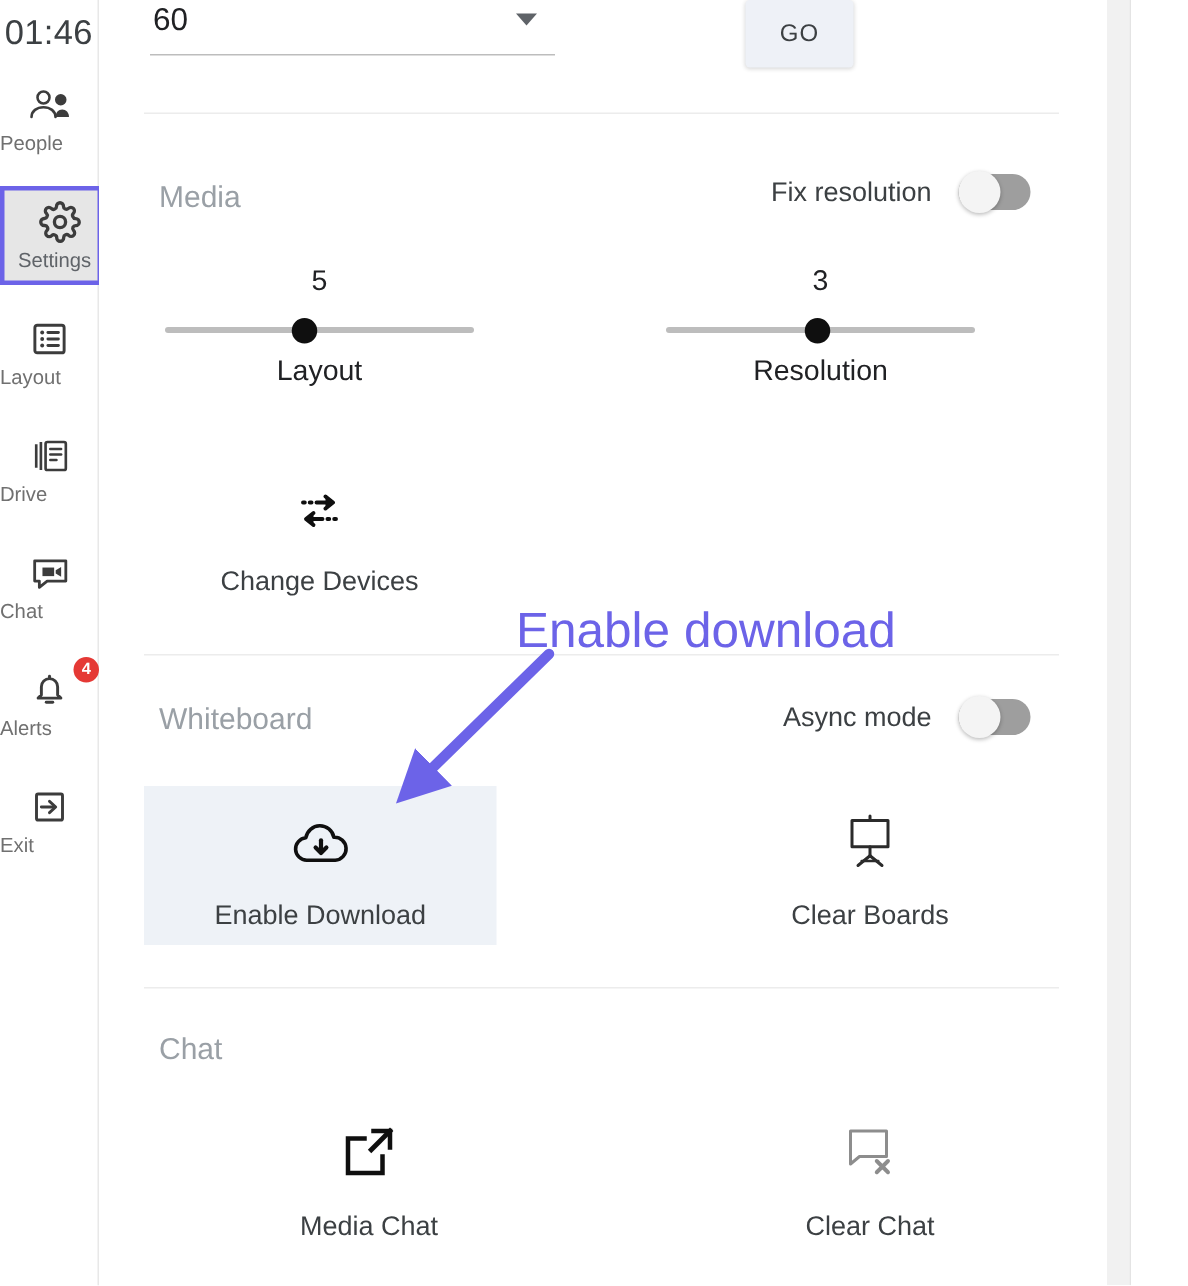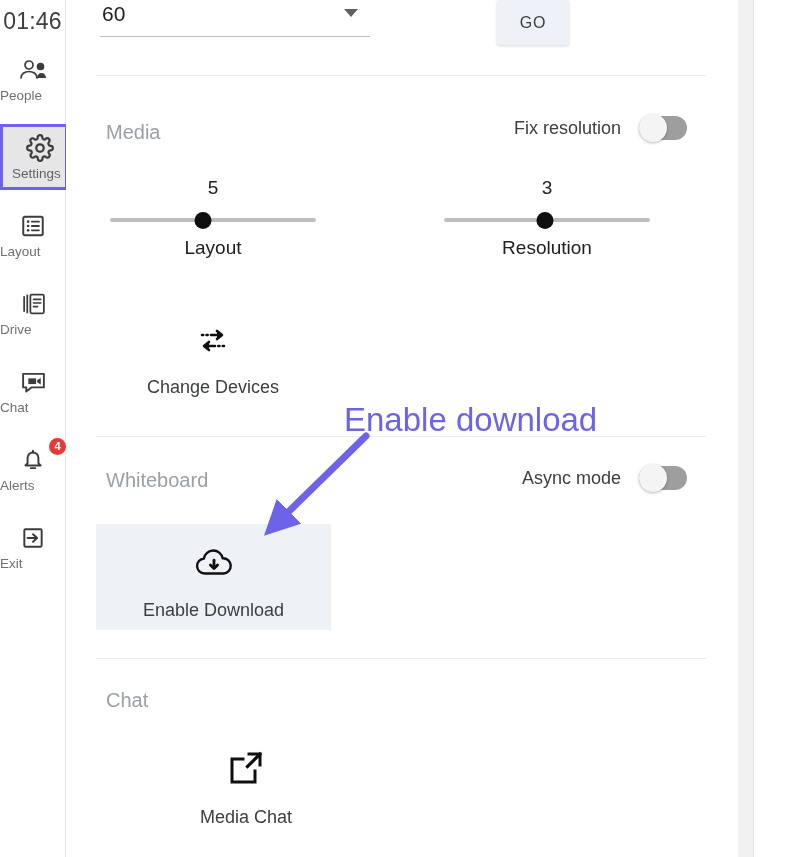--- a/index.html
+++ b/index.html
@@ -469,36 +469,58 @@
         <span class="tile-icon">
           <svg width="44" height="36" viewBox="0 0 44 36" fill="none" stroke="#0f0f0f" stroke-width="2.4" stroke-linecap="round" stroke-linejoin="round">
             <path d="M12.5 28.5 a7.5 7.5 0 0 1 -0.6 -14.97 A9.5 9.5 0 0 1 30.6 13.2 a7.6 7.6 0 0 1 0.9 15.3 z"></path>
             <path d="M22 15.2 v7.6" stroke-width="2.8"></path>
             <path d="M18.4 20 L22 23.6 L25.6 20" stroke-width="2.8" fill="none"></path>
           </svg>
         </span>
         <span class="tile-label">Enable Download</span>
       </div>
 
+      <div class="tile" style="left:414px; top:524px; width:200px; height:106px;">
+        <span class="tile-icon">
+          <svg width="42" height="40" viewBox="0 0 42 40" fill="none" stroke="#2b2b2b" stroke-width="2" stroke-linecap="round" stroke-linejoin="round">
+            <rect x="9" y="6" width="24" height="17.5"></rect>
+            <path d="M21 3 v3"></path>
+            <path d="M21 23.5 v6"></path>
+            <path d="M21 29.5 L13 36"></path>
+            <path d="M21 29.5 L29 36"></path>
+            <path d="M15.5 33 h11" stroke-width="1.8"></path>
+          </svg>
+        </span>
+        <span class="tile-label">Clear Boards</span>
+      </div>
 
       <div class="divider" style="top:658px;"></div>
 
       <div class="section-title" style="top:690px;">Chat</div>
 
       <div class="tile" style="left:80px; top:736px; width:200px; height:96px;">
         <span class="tile-icon">
           <svg width="40" height="40" viewBox="0 0 40 40" fill="none" stroke="#0f0f0f" stroke-width="3" stroke-linecap="square" stroke-linejoin="miter">
             <path d="M23 6 h11 v11"></path>
             <path d="M34 6 L21.5 18.5" stroke-width="3.2"></path>
             <path d="M29 23 v11 h-23 v-23 h11"></path>
           </svg>
         </span>
         <span class="tile-label">Media Chat</span>
       </div>
 
+      <div class="tile" style="left:414px; top:736px; width:200px; height:96px;">
+        <span class="tile-icon">
+          <svg width="42" height="40" viewBox="0 0 42 40" fill="none" stroke="#8d8d8d" stroke-width="2" stroke-linecap="round" stroke-linejoin="round">
+            <path d="M8 6 h24 v17 h-18 l-6 5 z"></path>
+            <path d="M25.5 26 L33 33.5 M33 26 L25.5 33.5" stroke-width="2.6"></path>
+          </svg>
+        </span>
+        <span class="tile-label">Clear Chat</span>
+      </div>
 
     </div>
 
     <div id="scroll-gutter"></div>
     <div id="gutter-divider"></div>
 
   </div>
 
   <div id="annotation-text">Enable download</div>
   <svg id="annotation-arrow" viewBox="0 0 140 120">

